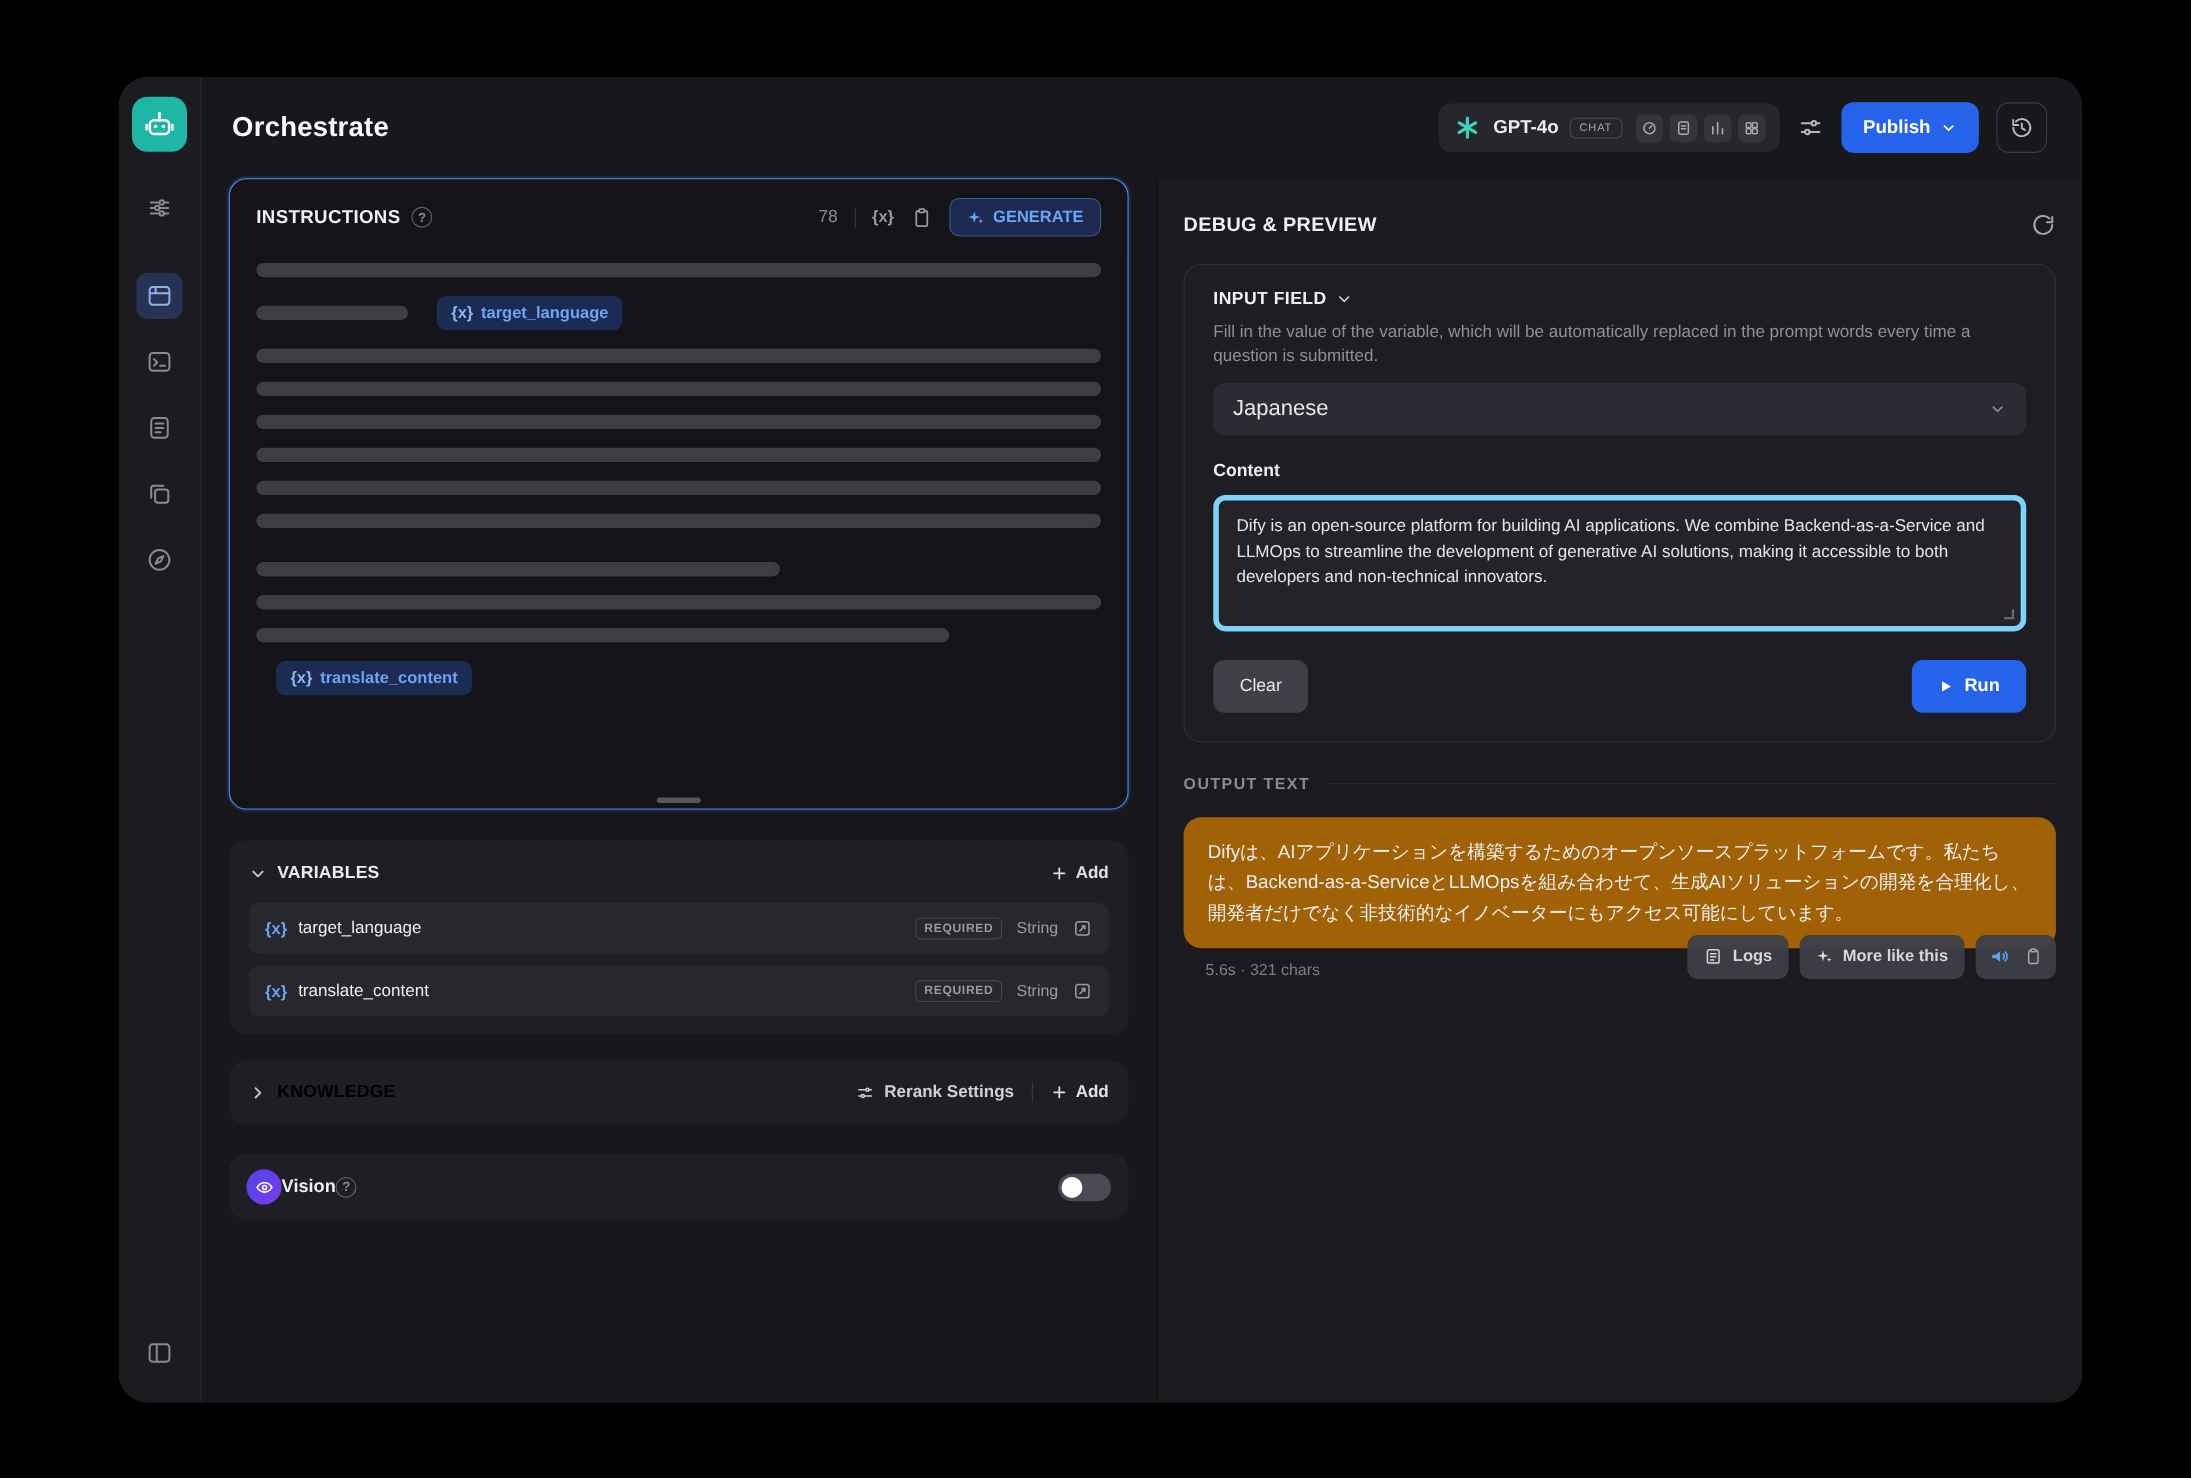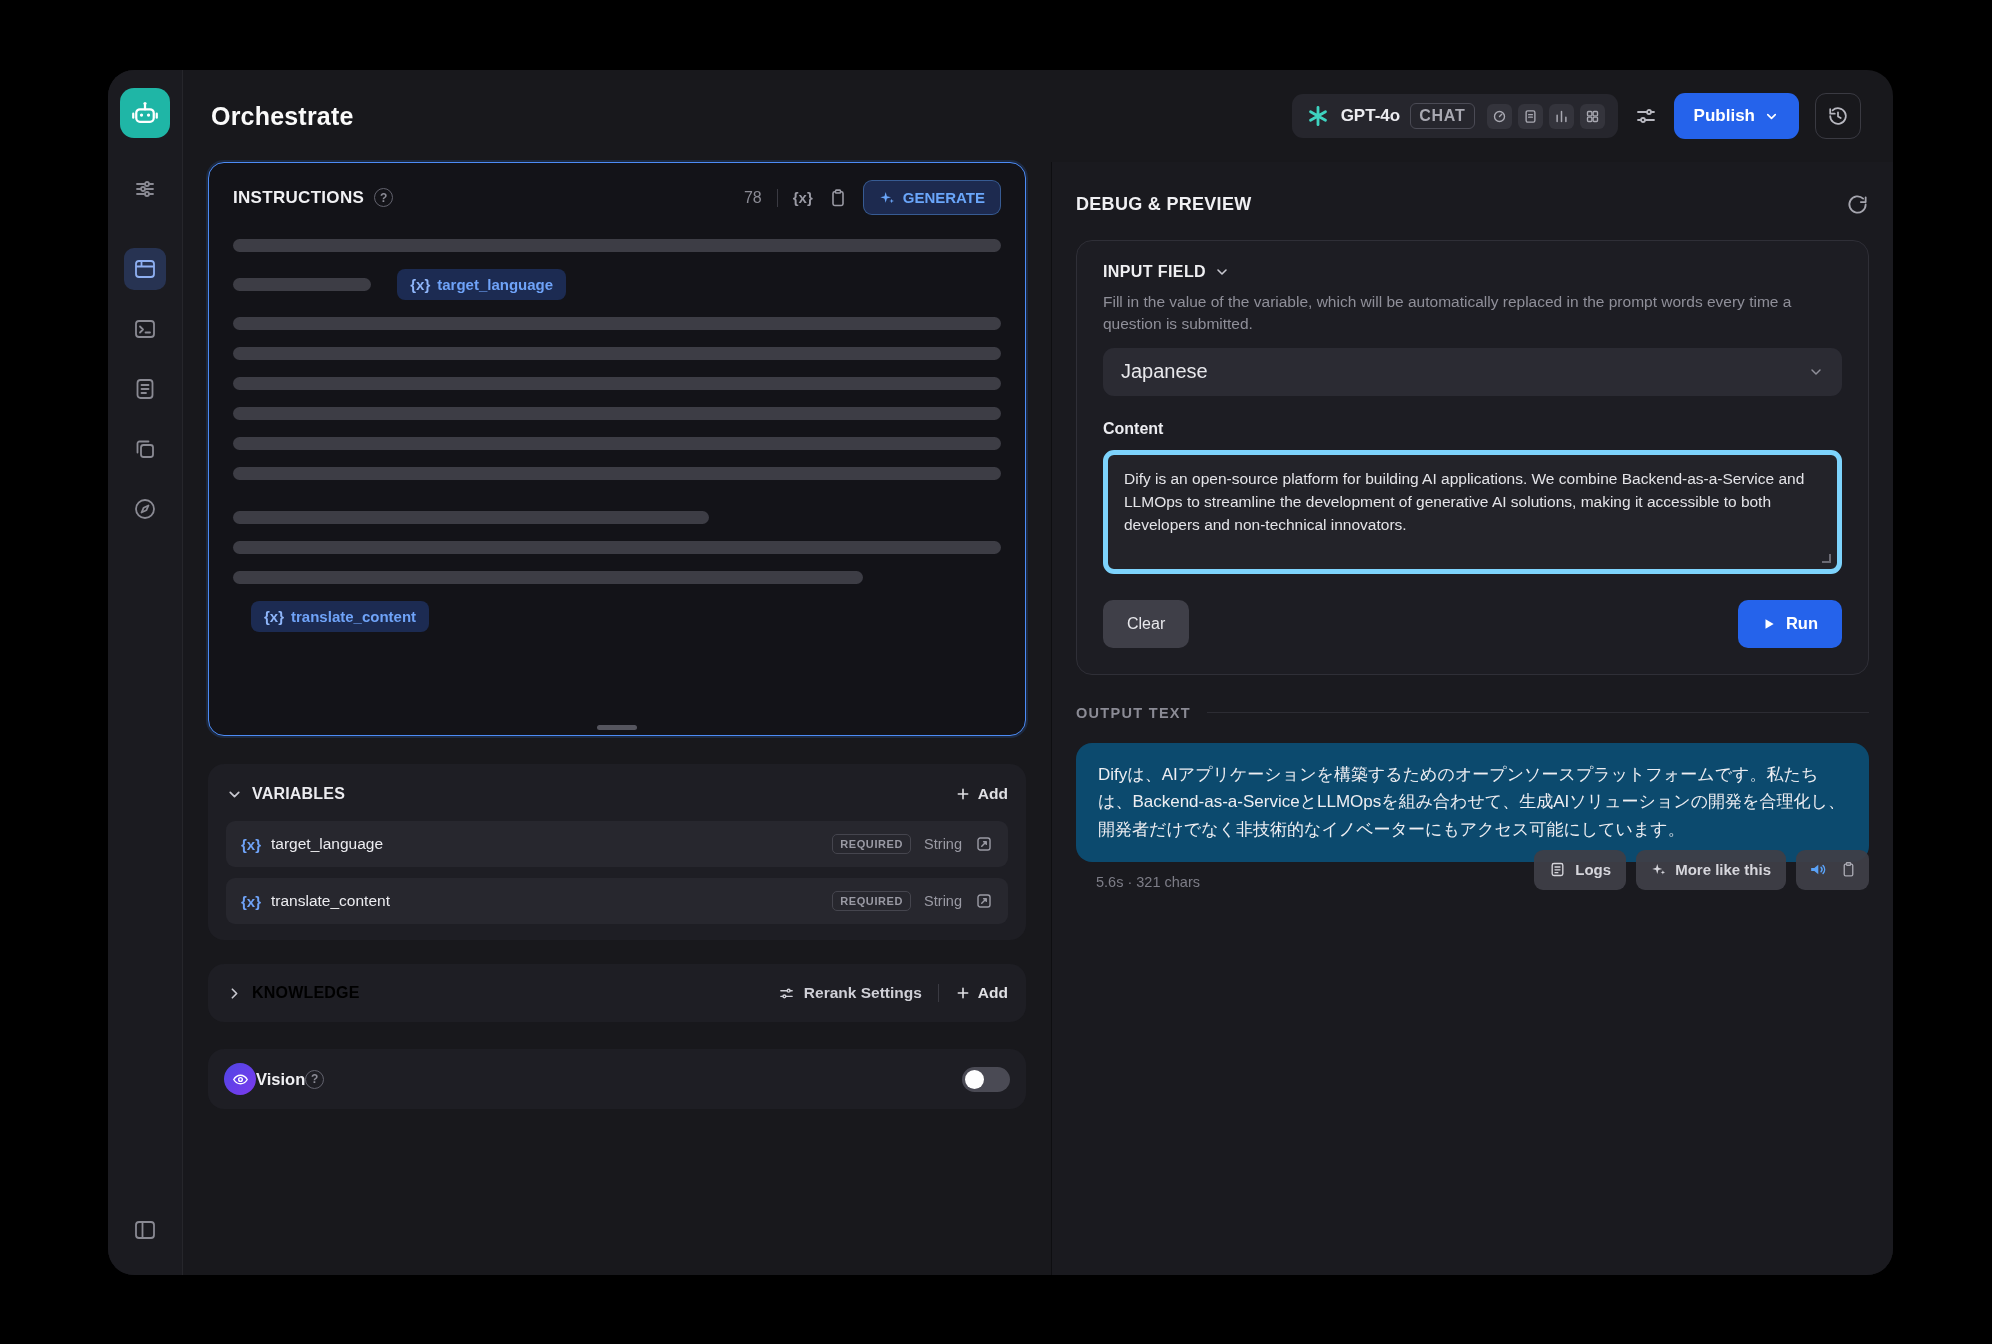--- a/index.html
+++ b/index.html
@@ -21,21 +21,21 @@
   .side-spacer { flex:1; }
 
   
   .main { flex:1; display:flex; flex-direction:column; min-width:0; }
   .topbar { height:92px; flex-shrink:0; display:flex; align-items:center; padding:0 32px 0 28px; }
   .page-title { font-size:25px; font-weight:700; color:#fafafa; letter-spacing:.2px; }
   .top-right { margin-left:auto; display:flex; align-items:center; gap:16px; }
 
   .model-pill { display:flex; align-items:center; gap:10px; background:#26262d; border-radius:11px; height:44px; padding:0 13px; }
   .model-name { font-size:17px; font-weight:600; color:#ececf0; }
-  .chat-badge { border:1px solid #4b4b55; color:#a8a8b1; font-size:16px; font-weight:700;
+  .chat-badge { border:1px solid #4b4b55; color:#a8a8b1; font-size:10px; font-weight:400;
                 letter-spacing:.8px; padding:3px 8px; border-radius:6px; }
   .mini-ic { width:25px; height:25px; border-radius:6px; background:#34343c; color:#a8a8b1;
              display:flex; align-items:center; justify-content:center; }
   .mini-group { display:flex; gap:6px; margin-left:2px; }
   .tool-ic { color:#b8b8c0; }
   .publish-btn { background:#2563eb; color:#fff; font-size:17px; font-weight:600; height:46px;
                  padding:0 20px; border-radius:11px; display:flex; align-items:center; gap:9px; }
   .history-btn { width:46px; height:46px; border:1px solid #3a3a42; border-radius:11px; color:#b8b8c0;
                  display:flex; align-items:center; justify-content:center; }
 
@@ -123,21 +123,21 @@
   .f-ic { width:24px; height:24px; border-radius:7px; display:flex; align-items:center; justify-content:center; color:#fff; }
   .f-ic1 { background:#3e5df0; }
   .f-ic2 { background:linear-gradient(135deg,#a855f7,#6366f1); }
   .features-text { color:#c6c6de; font-size:15px; margin-left:3px; }
   .manage { margin-left:auto; display:flex; align-items:center; gap:9px; color:#fff; font-size:15.5px; font-weight:600; }
 
   .output-head { margin-top:30px; display:flex; align-items:center; }
   .output-title { color:#8b8b95; font-size:14.5px; font-weight:700; letter-spacing:1.3px; }
   .output-line { flex:1; height:1px; background:#2c2c33; margin-left:16px; }
 
-  .output-bubble { margin-top:22px; background:#0c4a6e; border-radius:16px; padding:18px 22px;
+  .output-bubble { margin-top:22px; background:#a16207; border-radius:16px; padding:18px 22px;
                    font-size:17px; line-height:1.62; color:#eeeef2; }
   .meta-row { margin-top:12px; display:flex; align-items:center; padding-left:20px; position:relative; }
   .meta-text { color:#7d7d87; font-size:14.5px; }
   .meta-actions { position:absolute; right:0; top:-24px; display:flex; align-items:center; gap:10px; }
   .act-btn { background:rgba(62,62,71,.95); border-radius:9px; height:40px; padding:0 15px;
              display:flex; align-items:center; gap:9px; color:#d6d6dc; font-size:15px; font-weight:600; }
   .sound-group { background:rgba(62,62,71,.95); border-radius:9px; height:40px; padding:0 12px;
                  display:flex; align-items:center; gap:13px; }
   .speaker { color:#5aa2f7; }
   .clip { color:#a8a8b1; }

